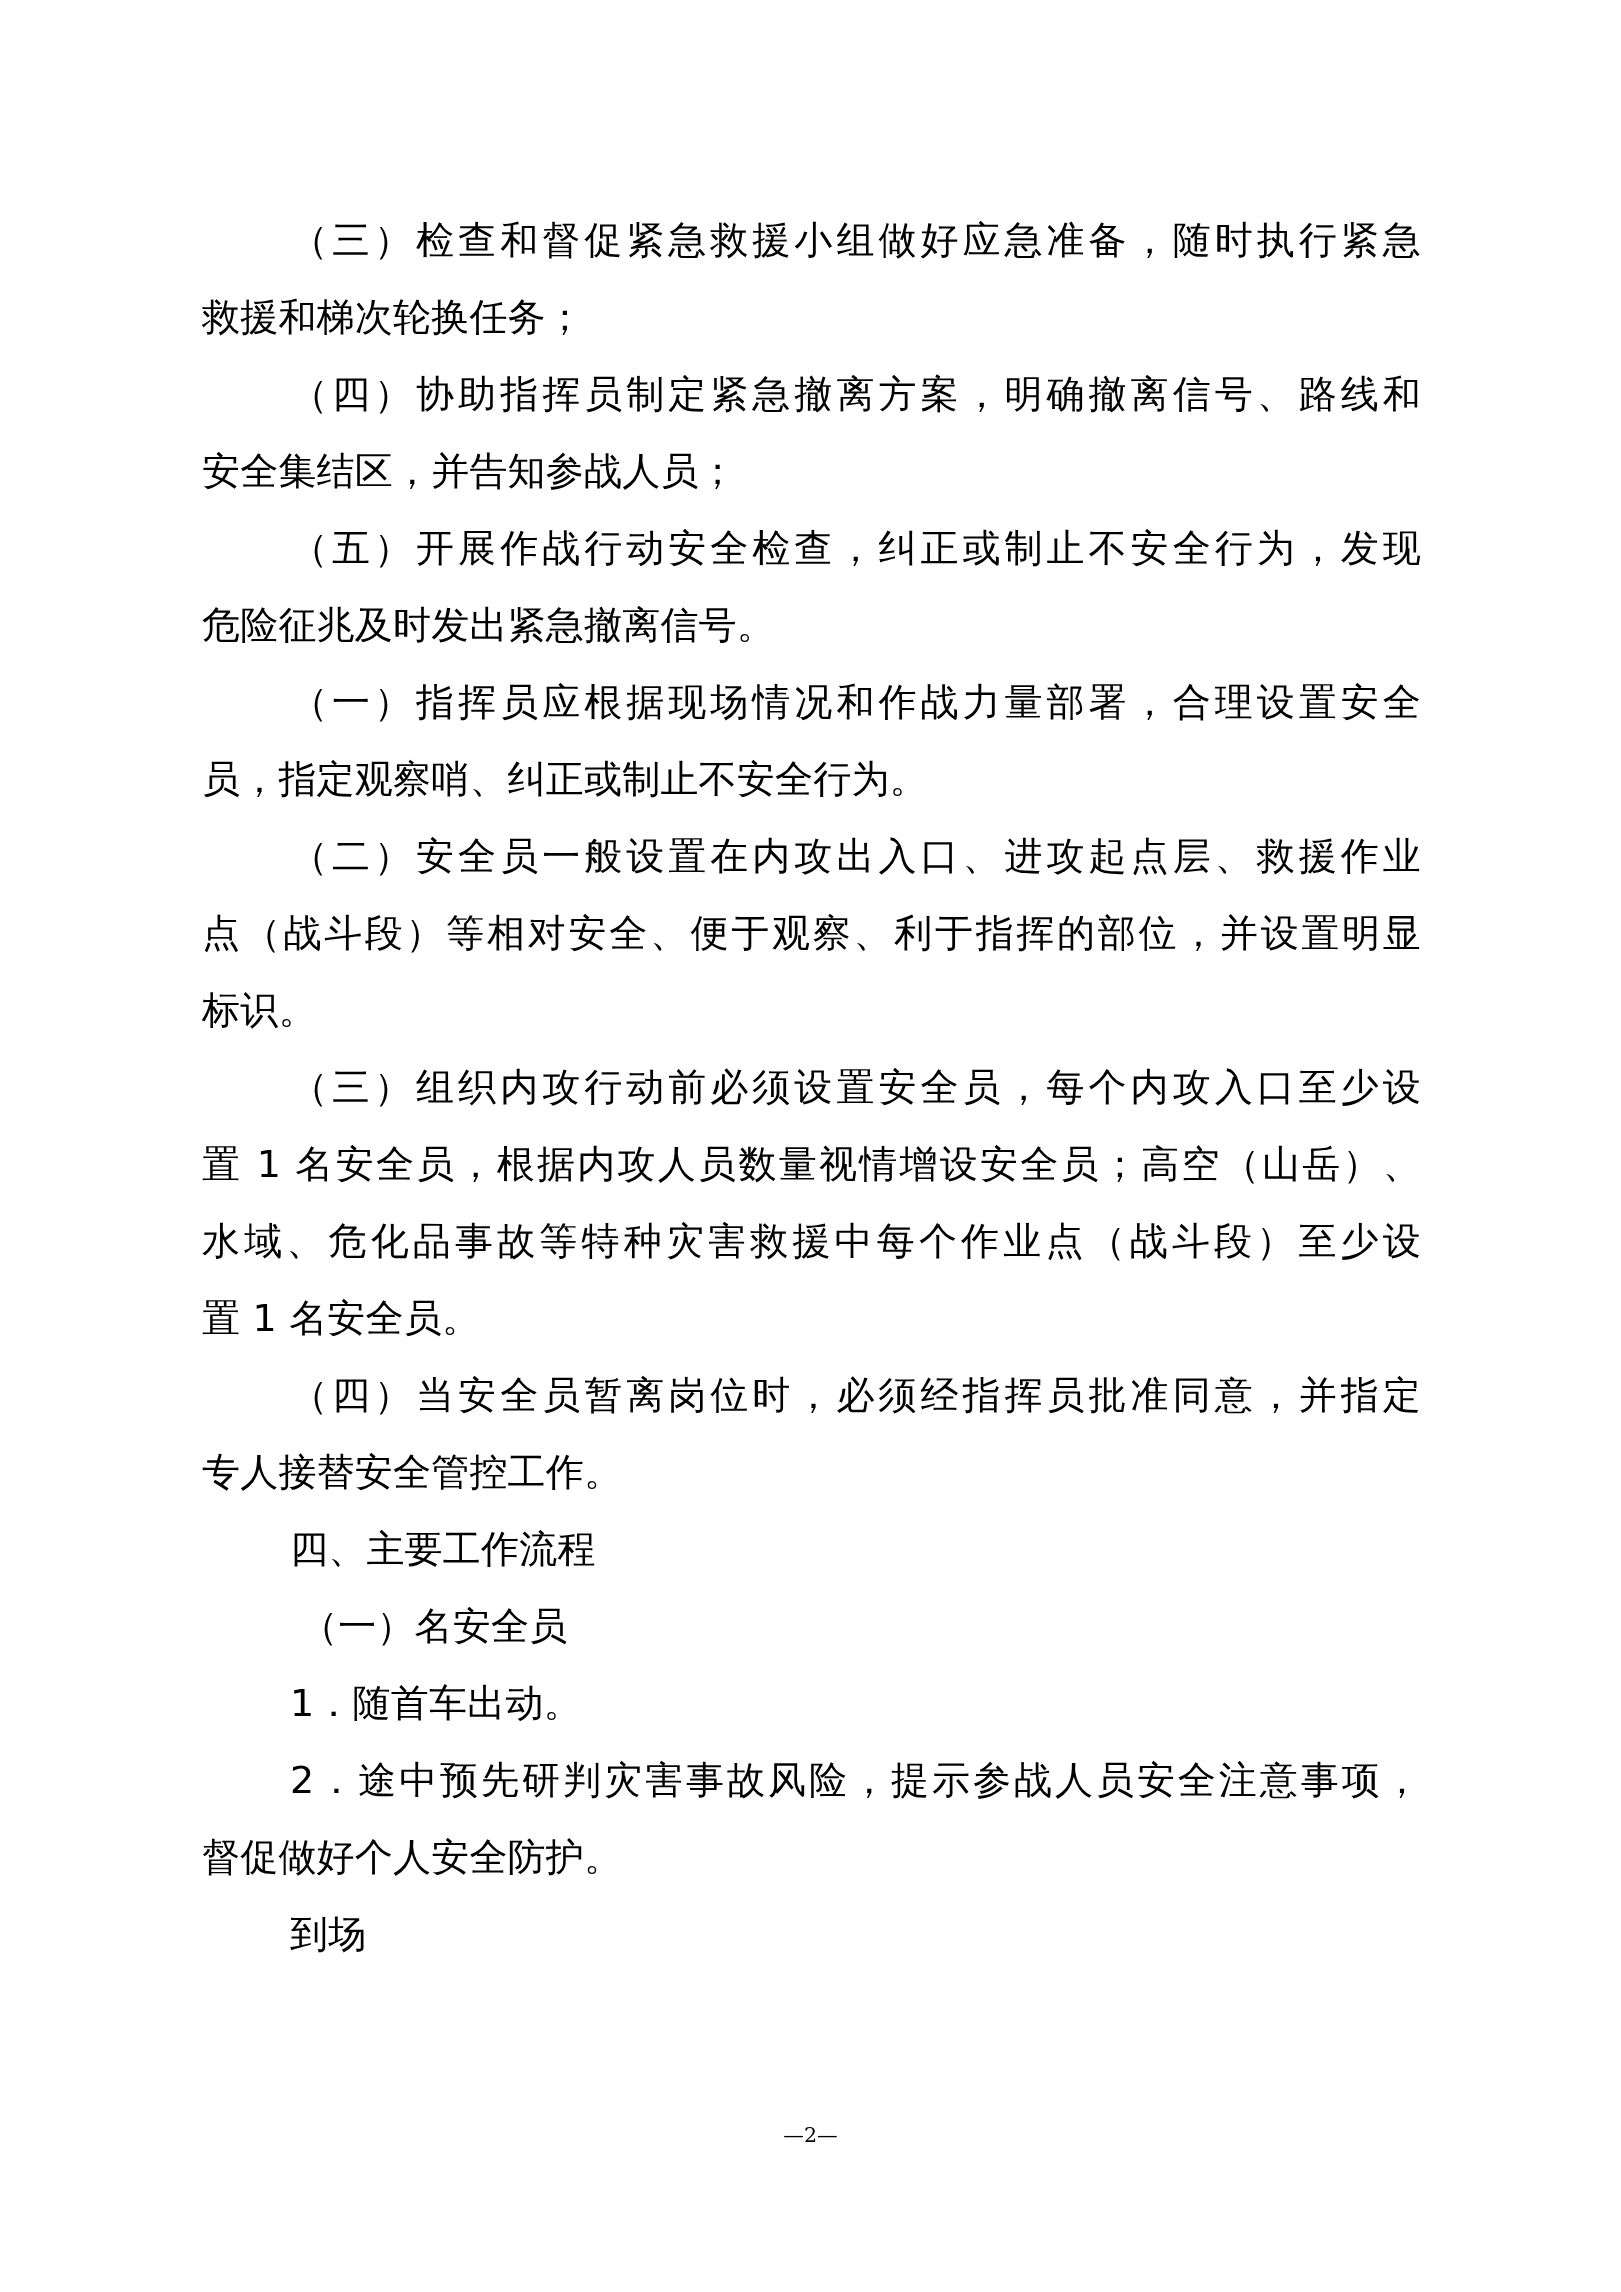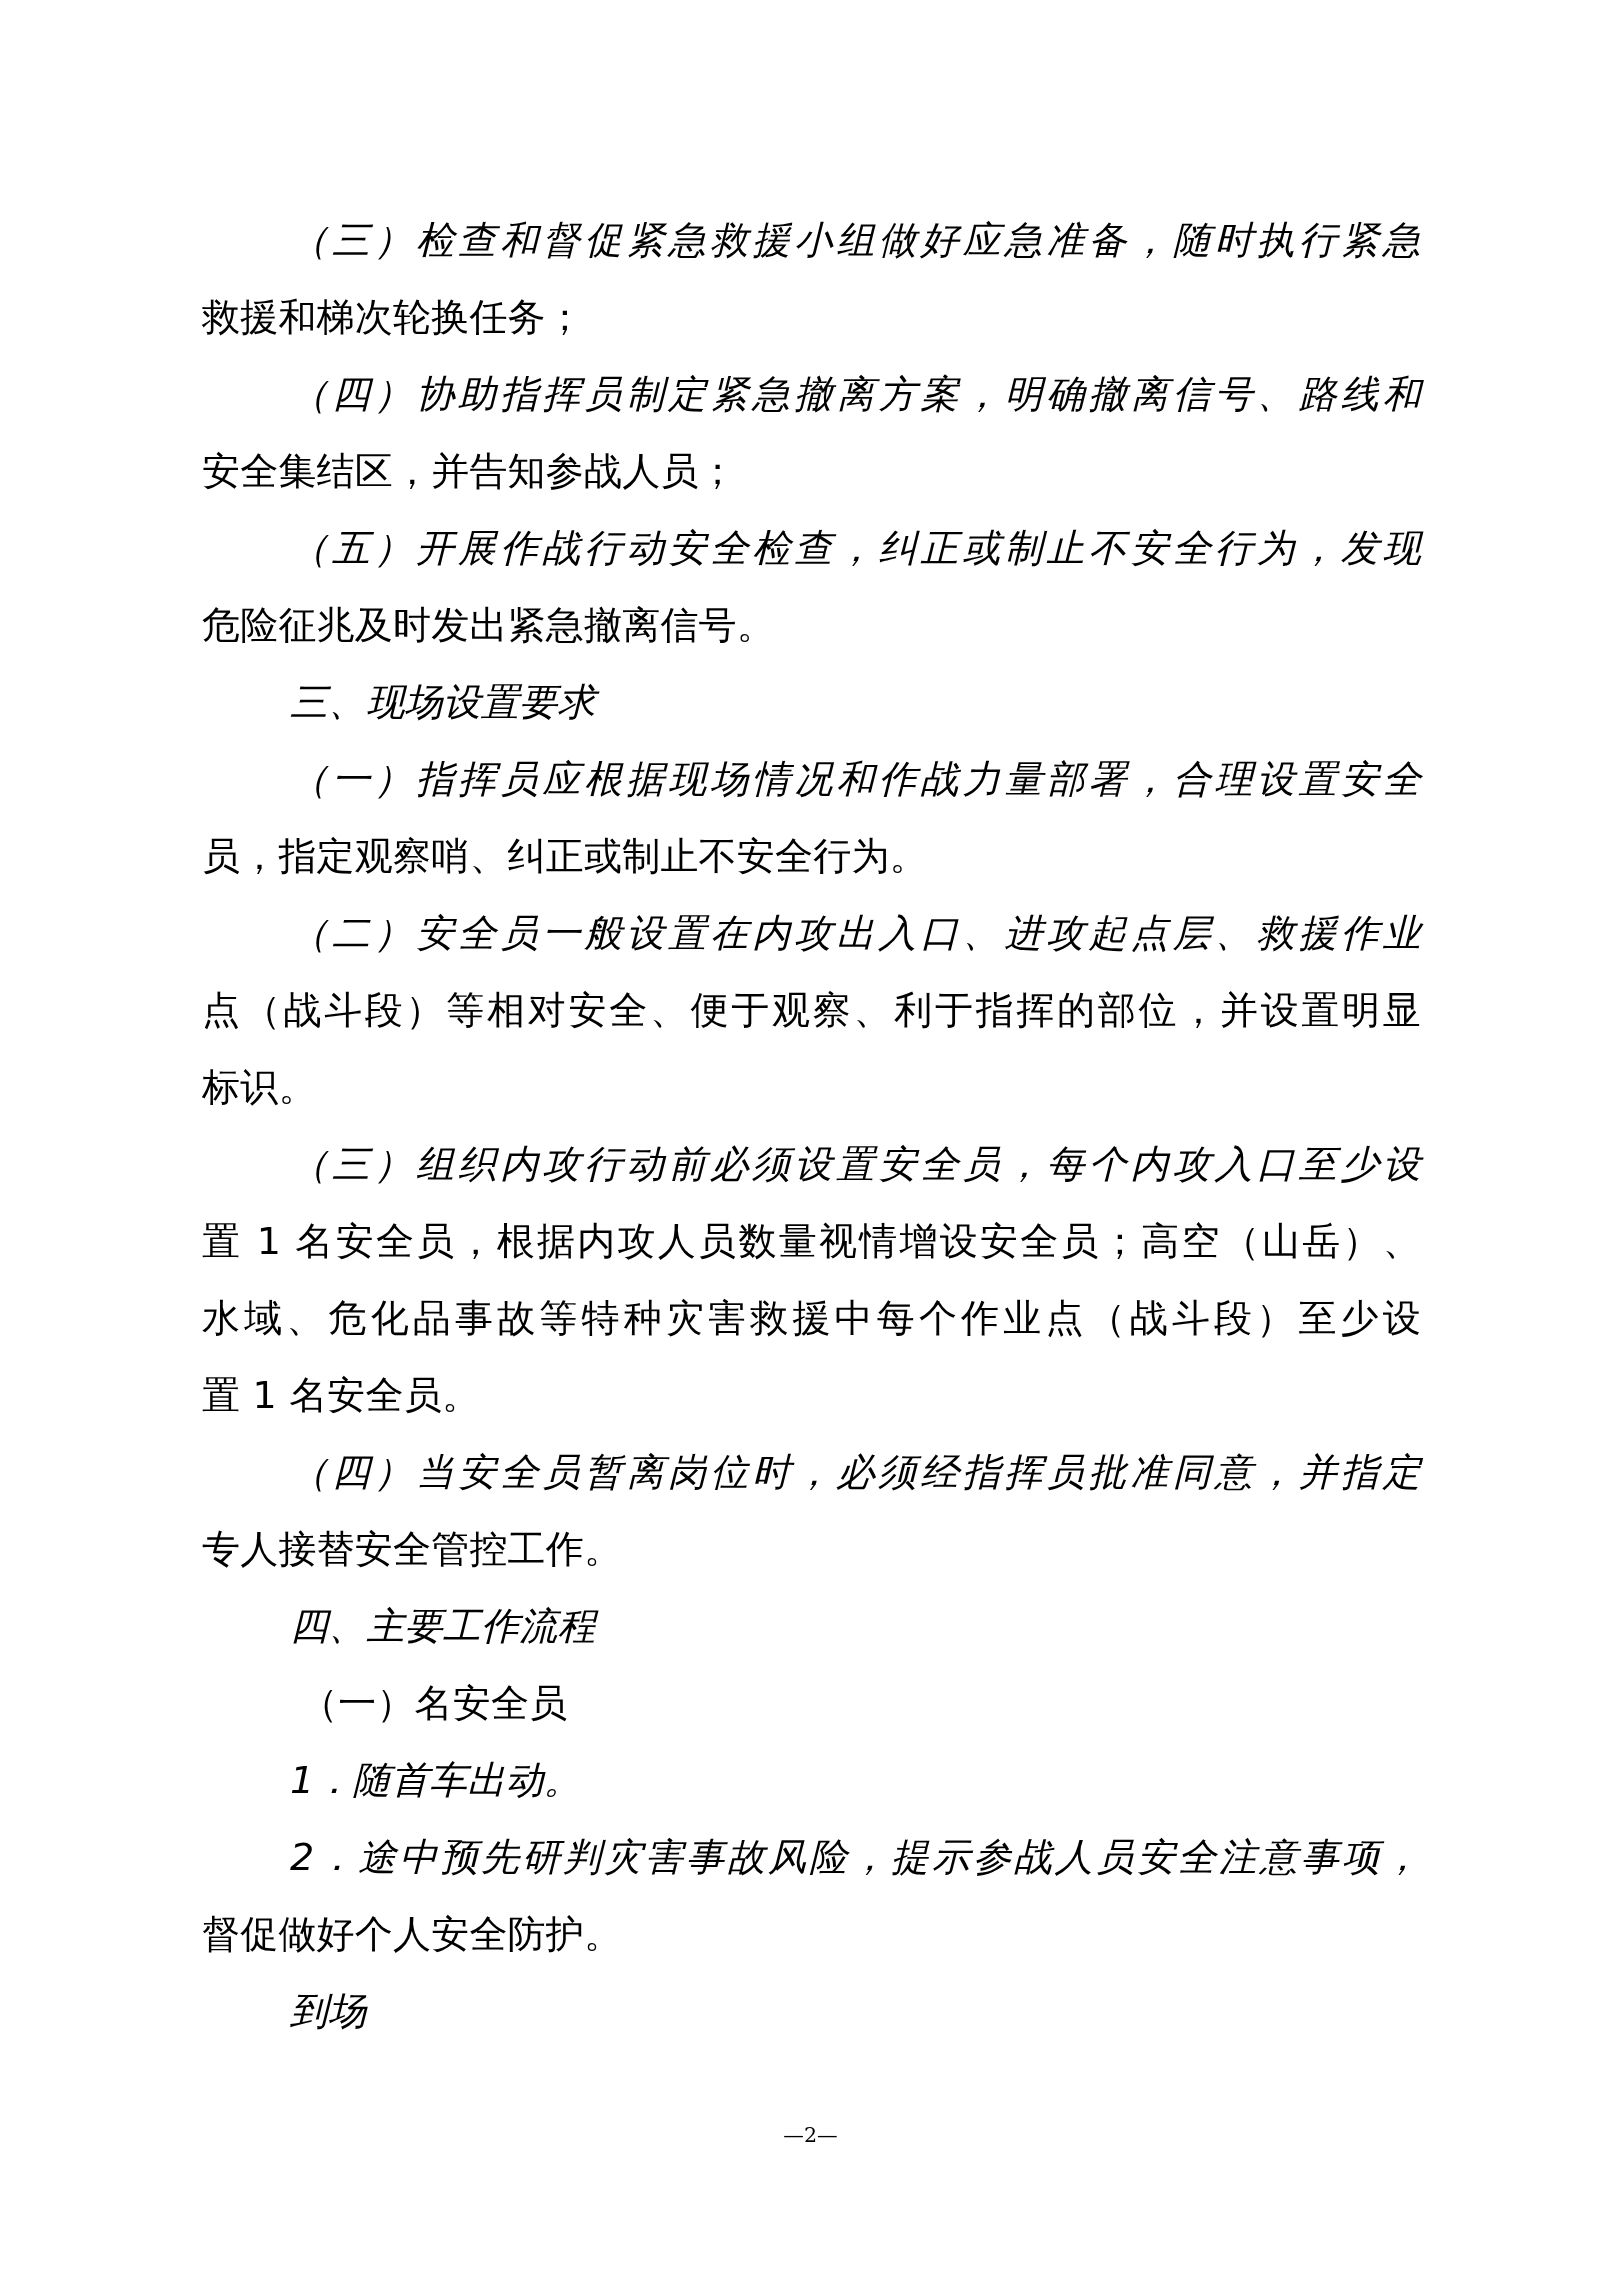--- a/index.html
+++ b/index.html
@@ -17,21 +17,21 @@
     top: 202px;
     width: 1219px;
   }
   .line {
     height: 77px;
     line-height: 77px;
     font-size: 38px;
     white-space: nowrap;
     letter-spacing: 0.2px;
   }
-  .indent { padding-left: 88px; font-style: italic; }
+  .indent { padding-left: 88px; }
   .indent-sm { padding-left: 98px; }
   .justify-line {
     text-align: justify;
     text-align-last: justify;
   }
   .page-footer {
     position: absolute;
     left: 0;
     width: 1621px;
     top: 2123px;
@@ -43,21 +43,20 @@
 </head>
 <body>
 
 <div class="page-body">
   <div class="line indent justify-line">（三）检查和督促紧急救援小组做好应急准备，随时执行紧急</div>
   <div class="line">救援和梯次轮换任务；</div>
   <div class="line indent justify-line">（四）协助指挥员制定紧急撤离方案，明确撤离信号、路线和</div>
   <div class="line">安全集结区，并告知参战人员；</div>
   <div class="line indent justify-line">（五）开展作战行动安全检查，纠正或制止不安全行为，发现</div>
   <div class="line">危险征兆及时发出紧急撤离信号。</div>
-  <div class="line indent">三、现场设置要求</div>
   <div class="line indent justify-line">（一）指挥员应根据现场情况和作战力量部署，合理设置安全</div>
   <div class="line">员，指定观察哨、纠正或制止不安全行为。</div>
   <div class="line indent justify-line">（二）安全员一般设置在内攻出入口、进攻起点层、救援作业</div>
   <div class="line justify-line">点（战斗段）等相对安全、便于观察、利于指挥的部位，并设置明显</div>
   <div class="line">标识。</div>
   <div class="line indent justify-line">（三）组织内攻行动前必须设置安全员，每个内攻入口至少设</div>
   <div class="line justify-line">置 1 名安全员，根据内攻人员数量视情增设安全员；高空（山岳）、</div>
   <div class="line justify-line">水域、危化品事故等特种灾害救援中每个作业点（战斗段）至少设</div>
   <div class="line">置 1 名安全员。</div>
   <div class="line indent justify-line">（四）当安全员暂离岗位时，必须经指挥员批准同意，并指定</div>

